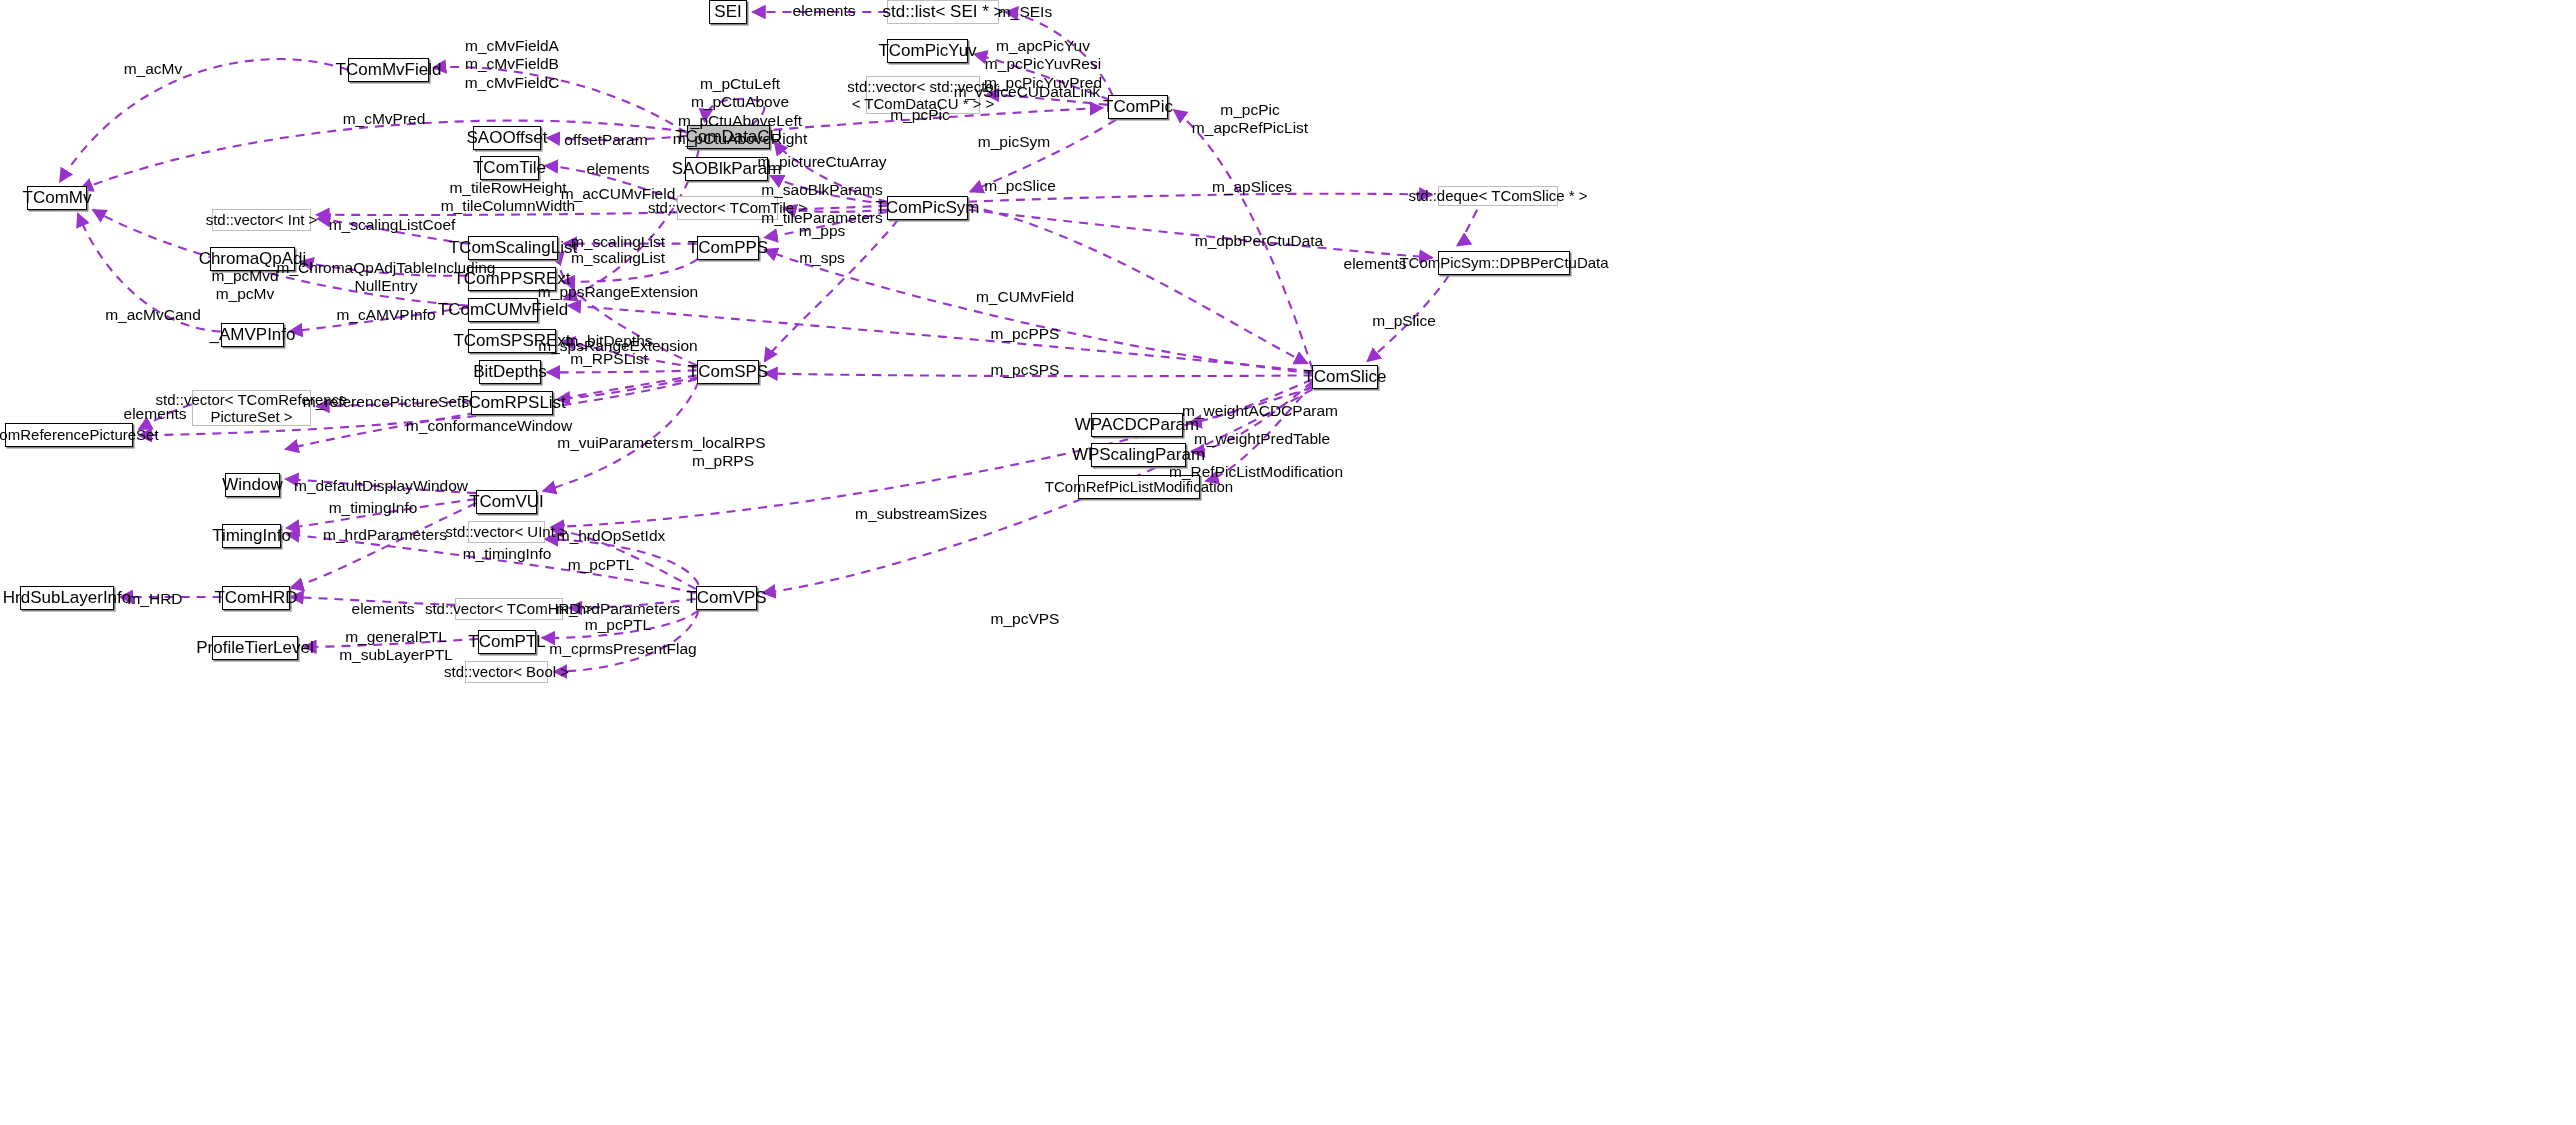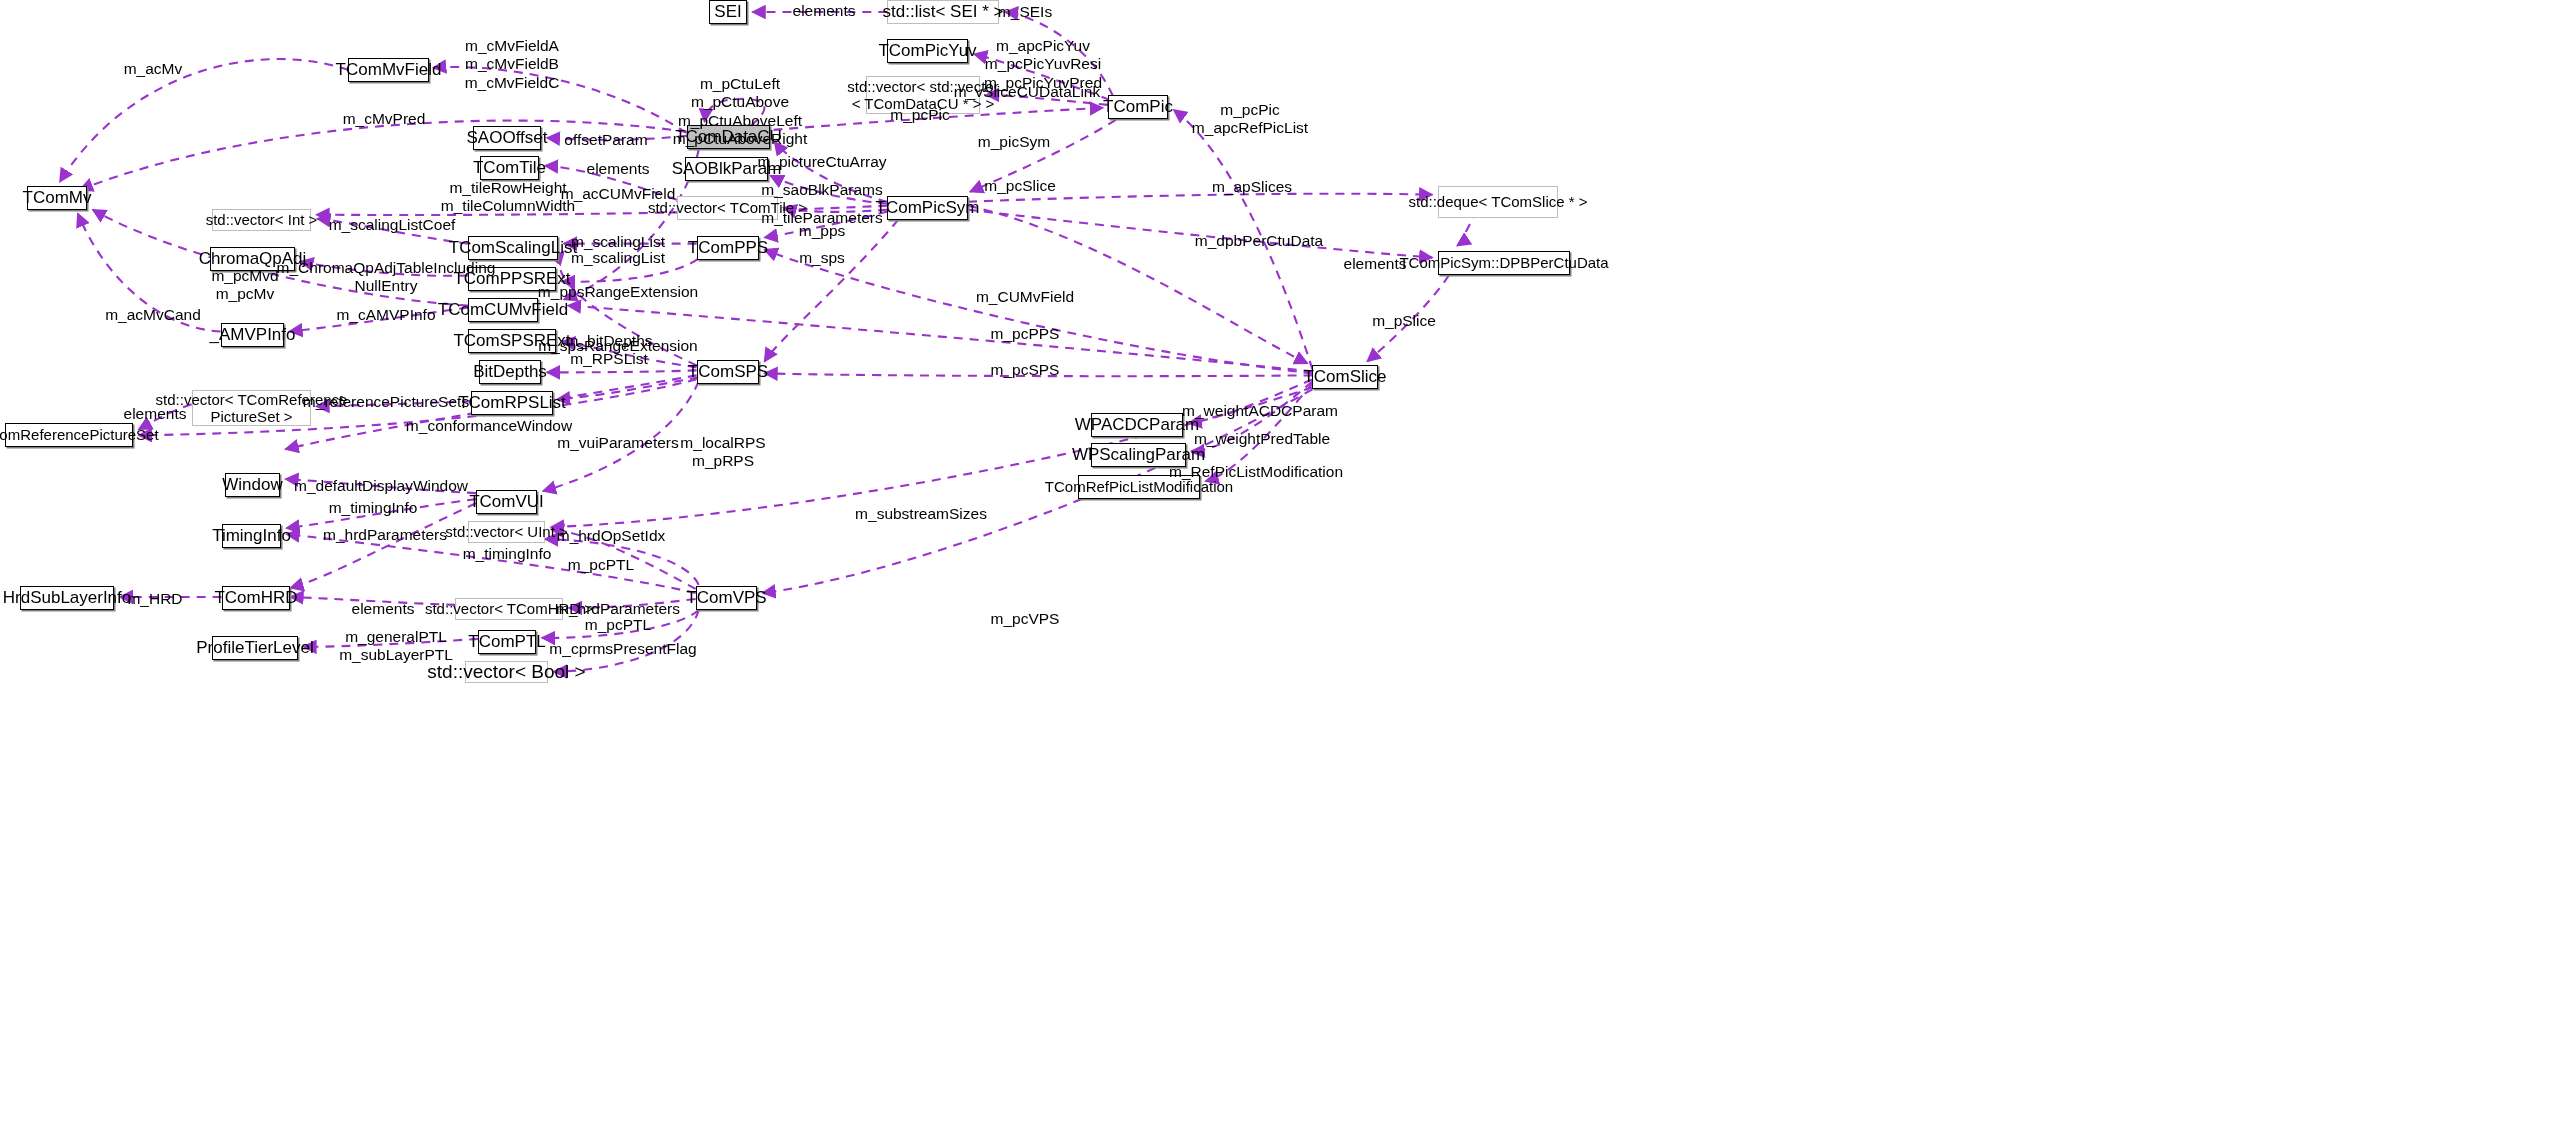--- a/index.html
+++ b/index.html
@@ -216,21 +216,21 @@
   <div class="node" style="left:685px;top:157px;width:83px;height:24px;">SAOBlkParam</div>
 
   <div class="node" style="left:480px;top:156px;width:59px;height:24px;">TComTile</div>
 
   <div class="node" style="left:27px;top:186px;width:60px;height:24px;">TComMv</div>
 
   <div class="node tmpl" style="left:677px;top:196px;width:101px;height:24px;font-size:15px;">std::vector&lt; TComTile &gt;</div>
 
   <div class="node" style="left:887px;top:196px;width:81px;height:24px;">TComPicSym</div>
 
-  <div class="node tmpl" style="left:1438px;top:186px;width:120px;height:32px;font-size:15px;">std::deque&lt; TComSlice * &gt;</div>
+  <div class="node tmpl" style="left:1438px;top:186px;width:120px;height:20px;font-size:15px;">std::deque&lt; TComSlice * &gt;</div>
 
   <div class="node tmpl" style="left:212px;top:209px;width:99px;height:22px;font-size:15px;">std::vector&lt; Int &gt;</div>
 
   <div class="node" style="left:468px;top:236px;width:90px;height:24px;">TComScalingList</div>
 
   <div class="node" style="left:697px;top:236px;width:62px;height:24px;">TComPPS</div>
 
   <div class="node" style="left:210px;top:247px;width:85px;height:24px;">ChromaQpAdj</div>
 
   <div class="node" style="left:1438px;top:251px;width:132px;height:24px;font-size:15px;">TComPicSym::DPBPerCtuData</div>
@@ -275,21 +275,21 @@
   <div class="node" style="left:222px;top:586px;width:68px;height:24px;">TComHRD</div>
 
   <div class="node tmpl" style="left:455px;top:598px;width:108px;height:22px;font-size:15px;">std::vector&lt; TComHRD &gt;</div>
 
   <div class="node" style="left:696px;top:586px;width:61px;height:24px;">TComVPS</div>
 
   <div class="node" style="left:478px;top:630px;width:58px;height:24px;">TComPTL</div>
 
   <div class="node" style="left:212px;top:636px;width:86px;height:24px;">ProfileTierLevel</div>
 
-  <div class="node tmpl" style="left:465px;top:661px;width:83px;height:22px;font-size:19px;">std::vector&lt; Bool &gt;</div>
+  <div class="node tmpl" style="left:465px;top:661px;width:83px;height:22px;font-size:15px;">std::vector&lt; Bool &gt;</div>
 
   <div class="edge-label" style="left:153px;top:60px;">m_acMv</div>
   <div class="edge-label" style="left:512px;top:37px;">m_cMvFieldA
 m_cMvFieldB
 m_cMvFieldC</div>
   <div class="edge-label" style="left:824px;top:2px;">elements</div>
   <div class="edge-label" style="left:1025px;top:3px;">m_SEIs</div>
   <div class="edge-label" style="left:1043px;top:37px;">m_apcPicYuv
 m_pcPicYuvResi
 m_pcPicYuvPred</div>

